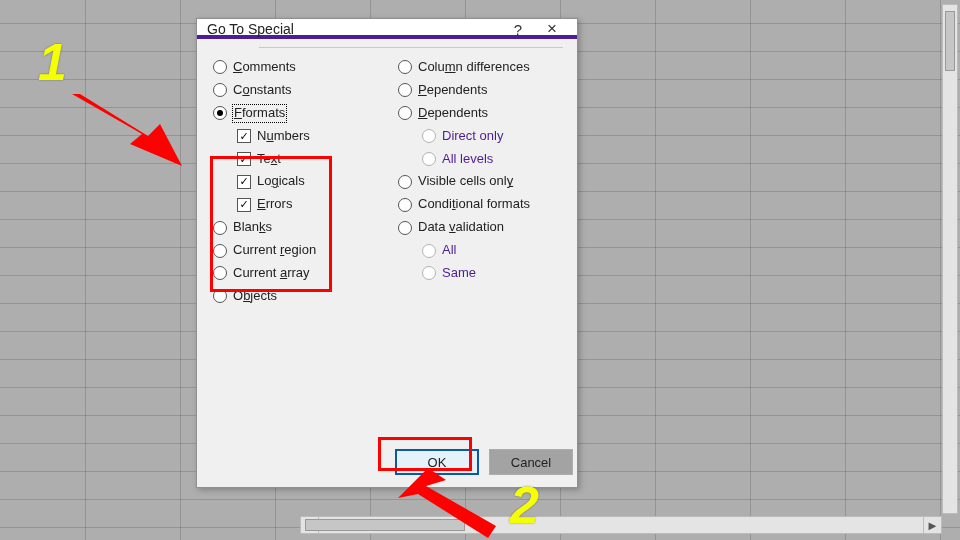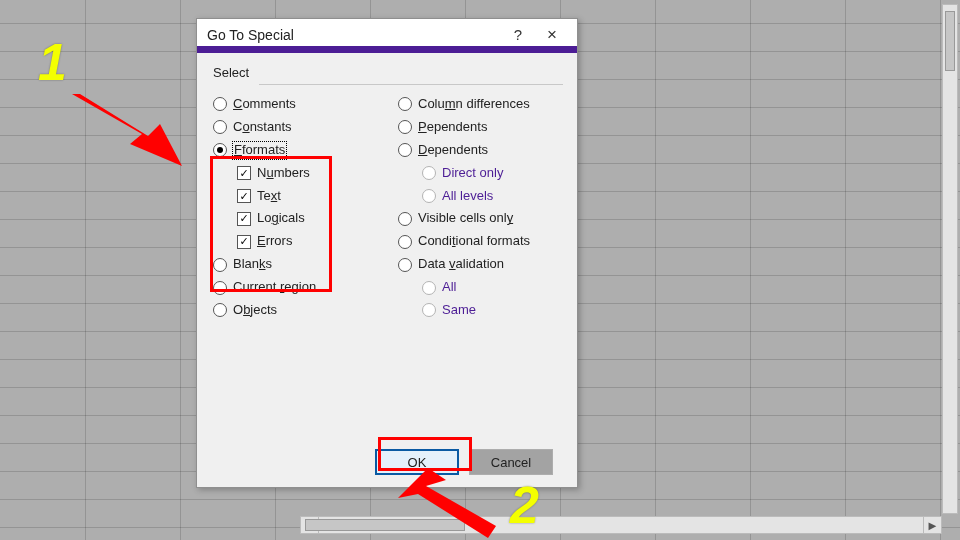--- a/index.html
+++ b/index.html
@@ -38,25 +38,25 @@
   
   .dialog {
     position: absolute;
     left: 196px; top: 18px;
     width: 382px; height: 470px;
     background: #f0f0f0;
     border: 1px solid #8f8f8f;
     box-shadow: 2px 2px 6px rgba(0,0,0,.25);
   }
   .titlebar {
-    height: 34px;
+    height: 20px;
     display: flex; align-items: center;
     padding: 4px 8px 0 10px;
     background: #fff;
-    border-bottom: 7px solid #4c1d95;
+    border-bottom: 4px solid #4c1d95;
     font-size: 14px;
   }
   .titlebar .title { flex: 1; }
   .titlebar .help, .titlebar .close {
     width: 34px; height: 28px;
     display: flex; align-items: center; justify-content: center;
     font-size: 15px; color:#333;
   }
   .titlebar .close { font-size: 17px; }
   .body { padding: 10px 14px 12px 14px; }
@@ -82,21 +82,21 @@
   .check {
     width: 14px; height: 14px; border: 1px solid #555; background:#fff;
     display:inline-flex; align-items:center; justify-content:center;
     flex-shrink:0;
   }
   .check.checked::after { content:"✓"; font-size:11px; line-height:1; color:#000;}
   .underline { text-decoration: underline; text-decoration-thickness:1px; }
   .focus-box { outline: 1px dotted #000; outline-offset: 0px; padding:0 1px;}
   .btnrow {
     position:absolute; left:0; right:0; bottom:12px;
-    display:flex; justify-content:flex-end; gap:10px; padding-right:24px;
+    display:flex; justify-content:flex-end; gap:10px; padding-right:4px;
   }
   .btn {
     width: 84px; height: 26px;
     background:#a3a3a3; border:1px solid #adadad;
     display:flex; align-items:center; justify-content:center;
     font-size:13px;
   }
   .btn.primary { border:2px solid #0a5aa3; background:#e5f1fb; }
 
   
@@ -120,21 +120,20 @@
   <div class="rarrow">►</div>
 </div>
 
 <div class="dialog">
   <div class="titlebar">
     <span class="title">Go To Special</span>
     <span class="help">?</span>
     <span class="close">×</span>
   </div>
   <div class="body">
-    <div class="section-label">Select</div>
     <div class="section-rule"></div>
     <div class="cols">
 
       <div class="col">
         <div class="opt">
           <span class="radio"></span>
           <span><span></span><span class="underline">C</span><span>omments</span></span>
         </div>
         <div class="opt">
           <span class="radio"></span>
@@ -160,20 +159,24 @@
           <span class="check checked"></span>
           <span><span></span><span class="underline">E</span><span>rrors</span></span>
         </div>
         <div class="opt">
           <span class="radio"></span>
           <span><span>Blan</span><span class="underline">k</span><span>s</span></span>
         </div>
         <div class="opt">
           <span class="radio"></span>
           <span><span>Current </span><span class="underline">r</span><span>egion</span></span>
+        </div>
+        <div class="opt">
+          <span class="radio"></span>
+          <span><span>Current </span><span class="underline">a</span><span>rray</span></span>
         </div>
         <div class="opt">
           <span class="radio"></span>
           <span><span>O</span><span class="underline">b</span><span>jects</span></span>
         </div>
       </div>
 
       <div class="col">
         <div class="opt">
           <span class="radio"></span>

